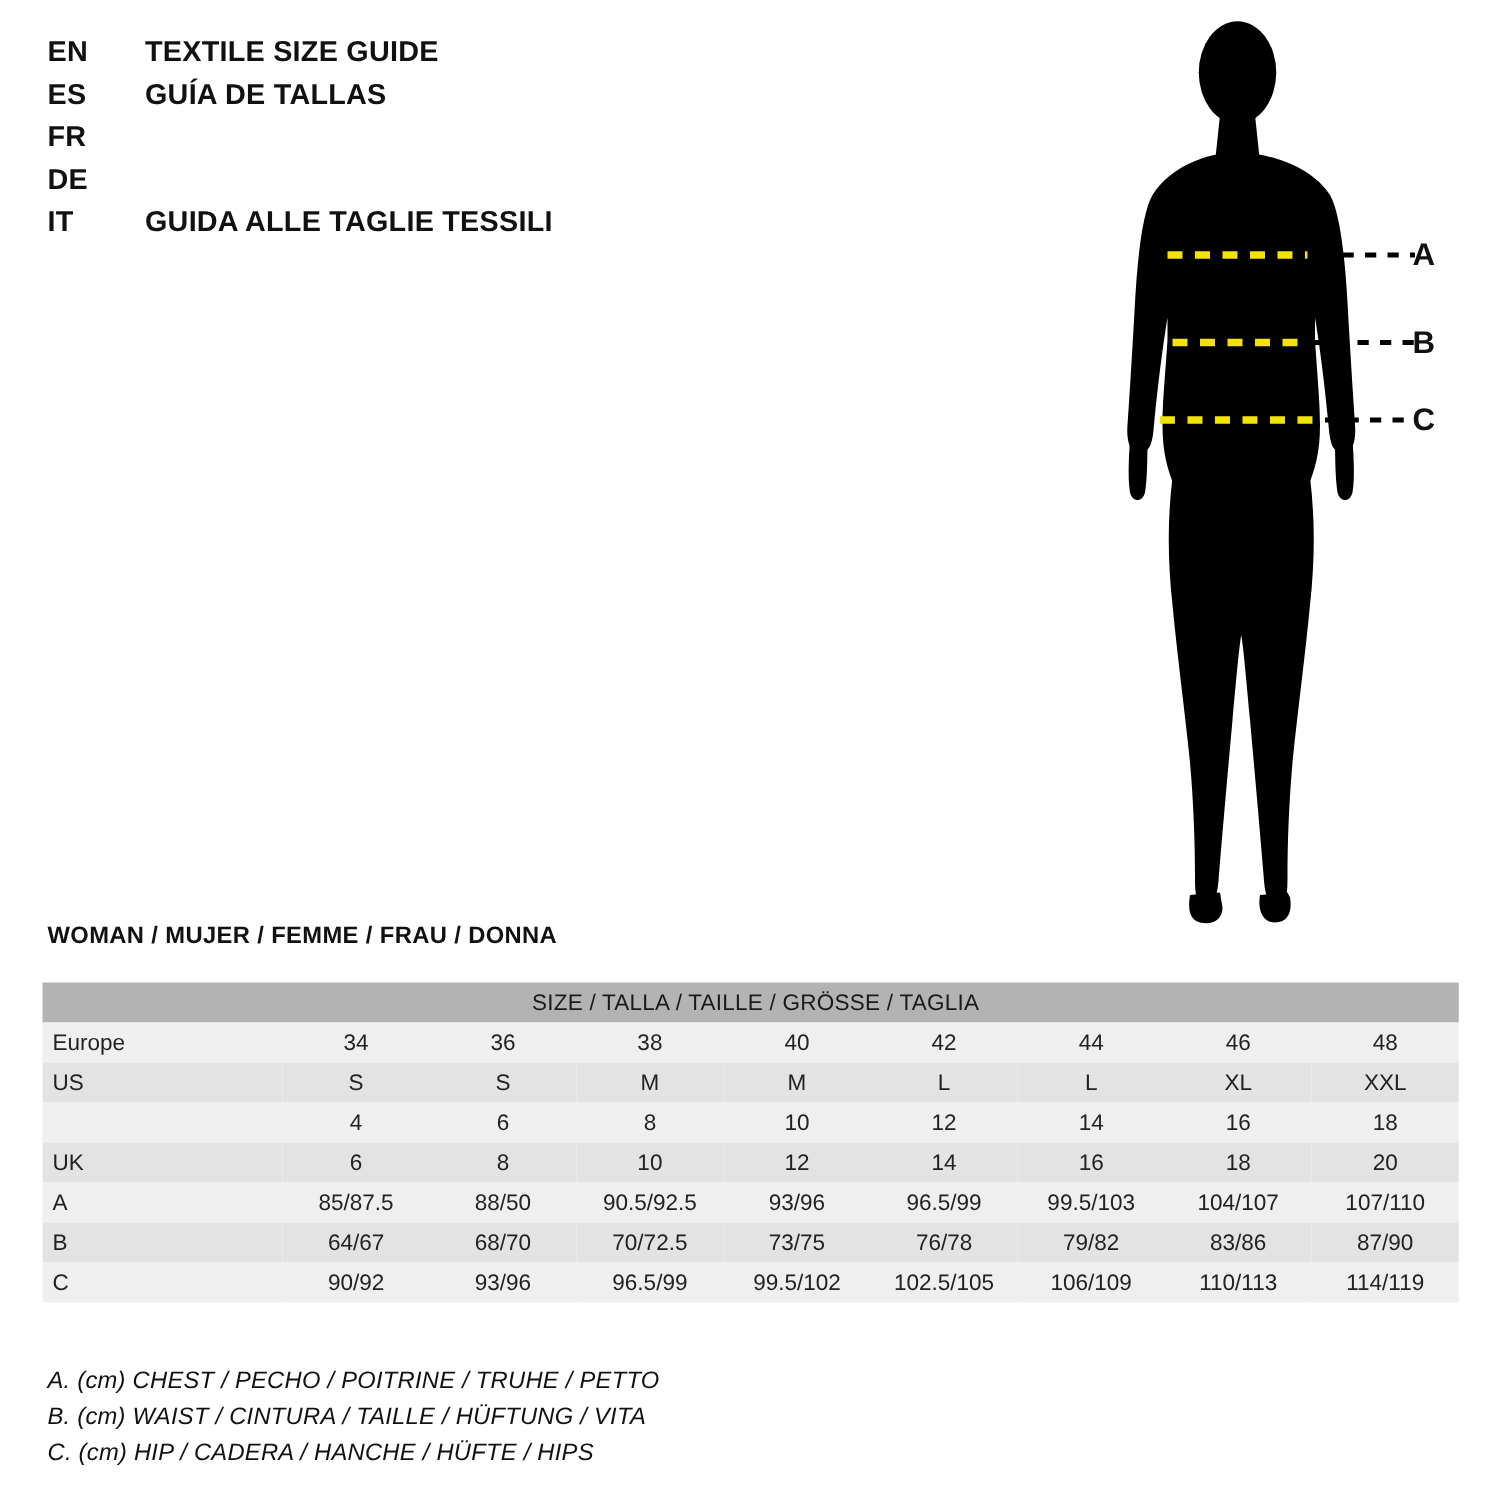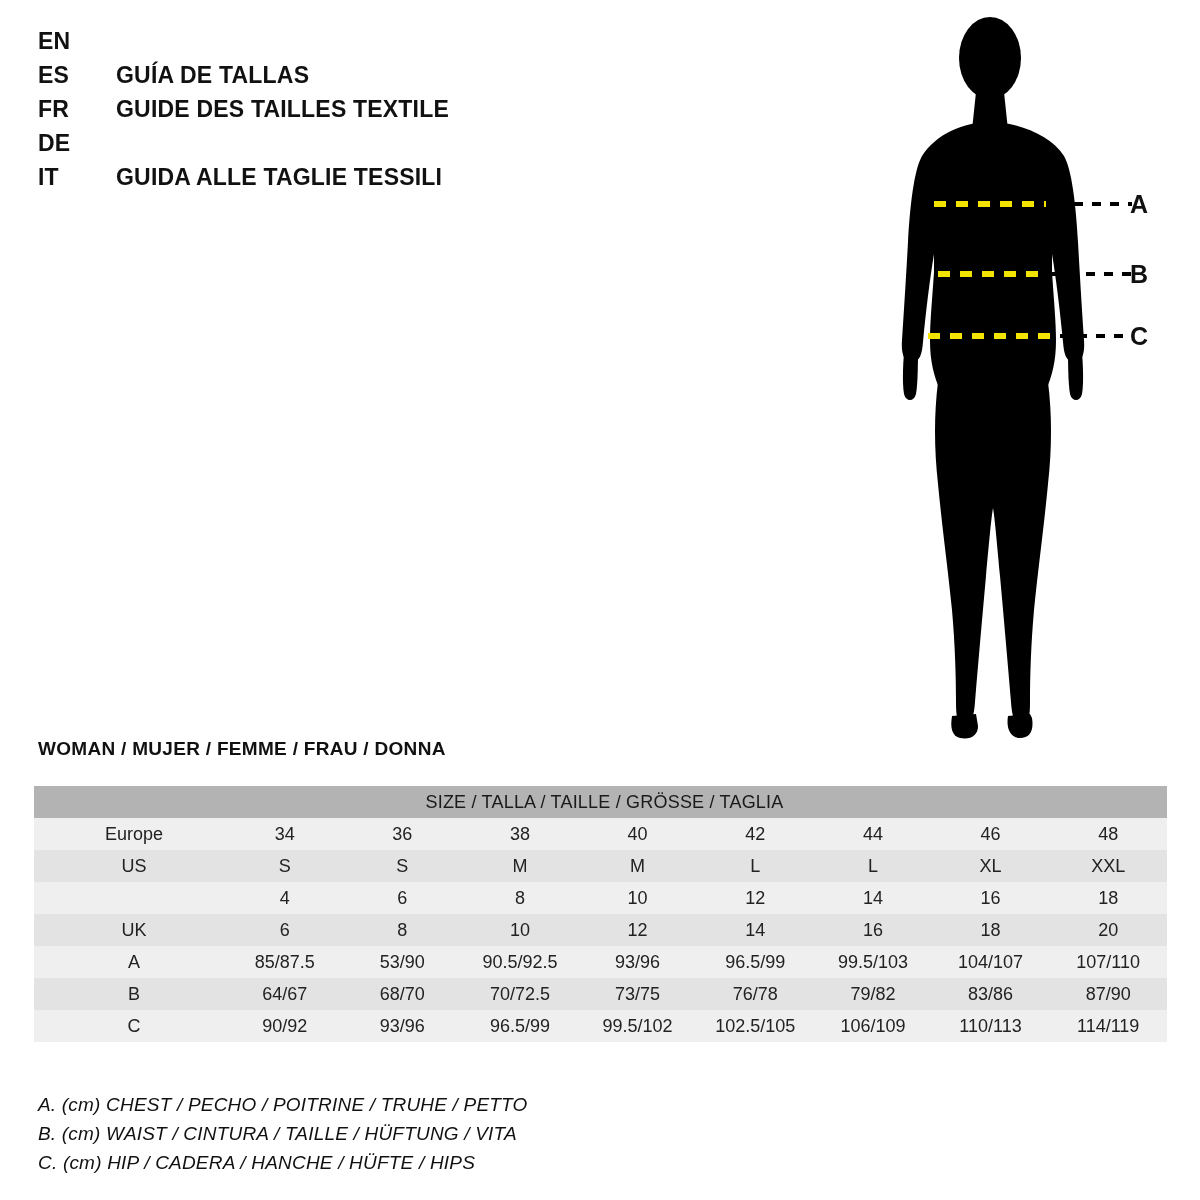--- a/index.html
+++ b/index.html
@@ -100,21 +100,21 @@
     color: #1a1a1a;
     letter-spacing: 0.2px;
   }
   .size-table tbody tr:nth-child(odd) {
     background: #efefef;
   }
   .size-table tbody tr:nth-child(even) {
     background: #e3e3e3;
   }
   .size-table td.rowlabel {
-    text-align: center;
+    text-align: left;
     padding-left: 8px;
     width: 185px;
   }
   .size-table td.val {
     text-align: center;
     width: 118px;
   }
 
   
   .legend {
@@ -132,28 +132,28 @@
     line-height: 29px;
     white-space: nowrap;
   }
 </style>
 </head>
 <body>
 
 <div class="title-block">
   <div class="title-row">
     <span class="title-lang">EN</span>
+    <span class="title-text">TEXTILE SIZE GUIDE</span>
   </div>
   <div class="title-row">
     <span class="title-lang">ES</span>
     <span class="title-text">GUÍA DE TALLAS</span>
   </div>
   <div class="title-row">
     <span class="title-lang">FR</span>
-    <span class="title-text">GUIDE DES TAILLES TEXTILE</span>
   </div>
   <div class="title-row">
     <span class="title-lang">DE</span>
   </div>
   <div class="title-row">
     <span class="title-lang">IT</span>
     <span class="title-text">GUIDA ALLE TAGLIE TESSILI</span>
   </div>
 </div>
 
@@ -271,21 +271,21 @@
       <td class="val">10</td>
       <td class="val">12</td>
       <td class="val">14</td>
       <td class="val">16</td>
       <td class="val">18</td>
       <td class="val">20</td>
     </tr>
     <tr>
       <td class="rowlabel">A</td>
       <td class="val">85/87.5</td>
-      <td class="val">53/90</td>
+      <td class="val">88/50</td>
       <td class="val">90.5/92.5</td>
       <td class="val">93/96</td>
       <td class="val">96.5/99</td>
       <td class="val">99.5/103</td>
       <td class="val">104/107</td>
       <td class="val">107/110</td>
     </tr>
     <tr>
       <td class="rowlabel">B</td>
       <td class="val">64/67</td>

